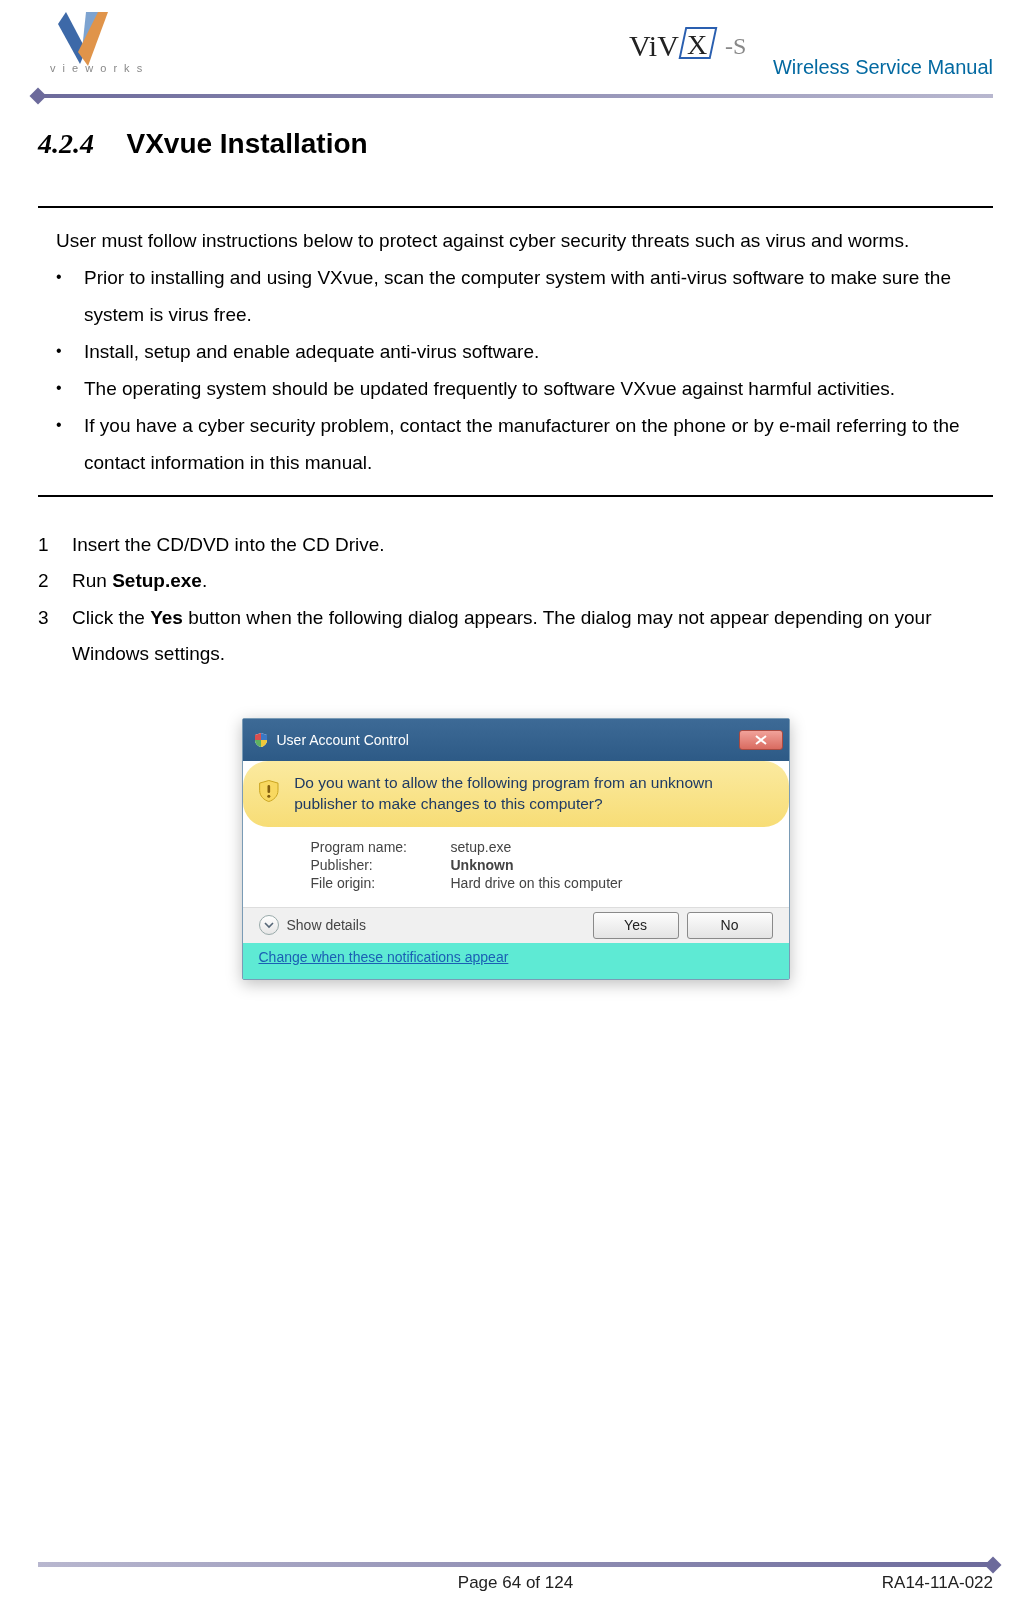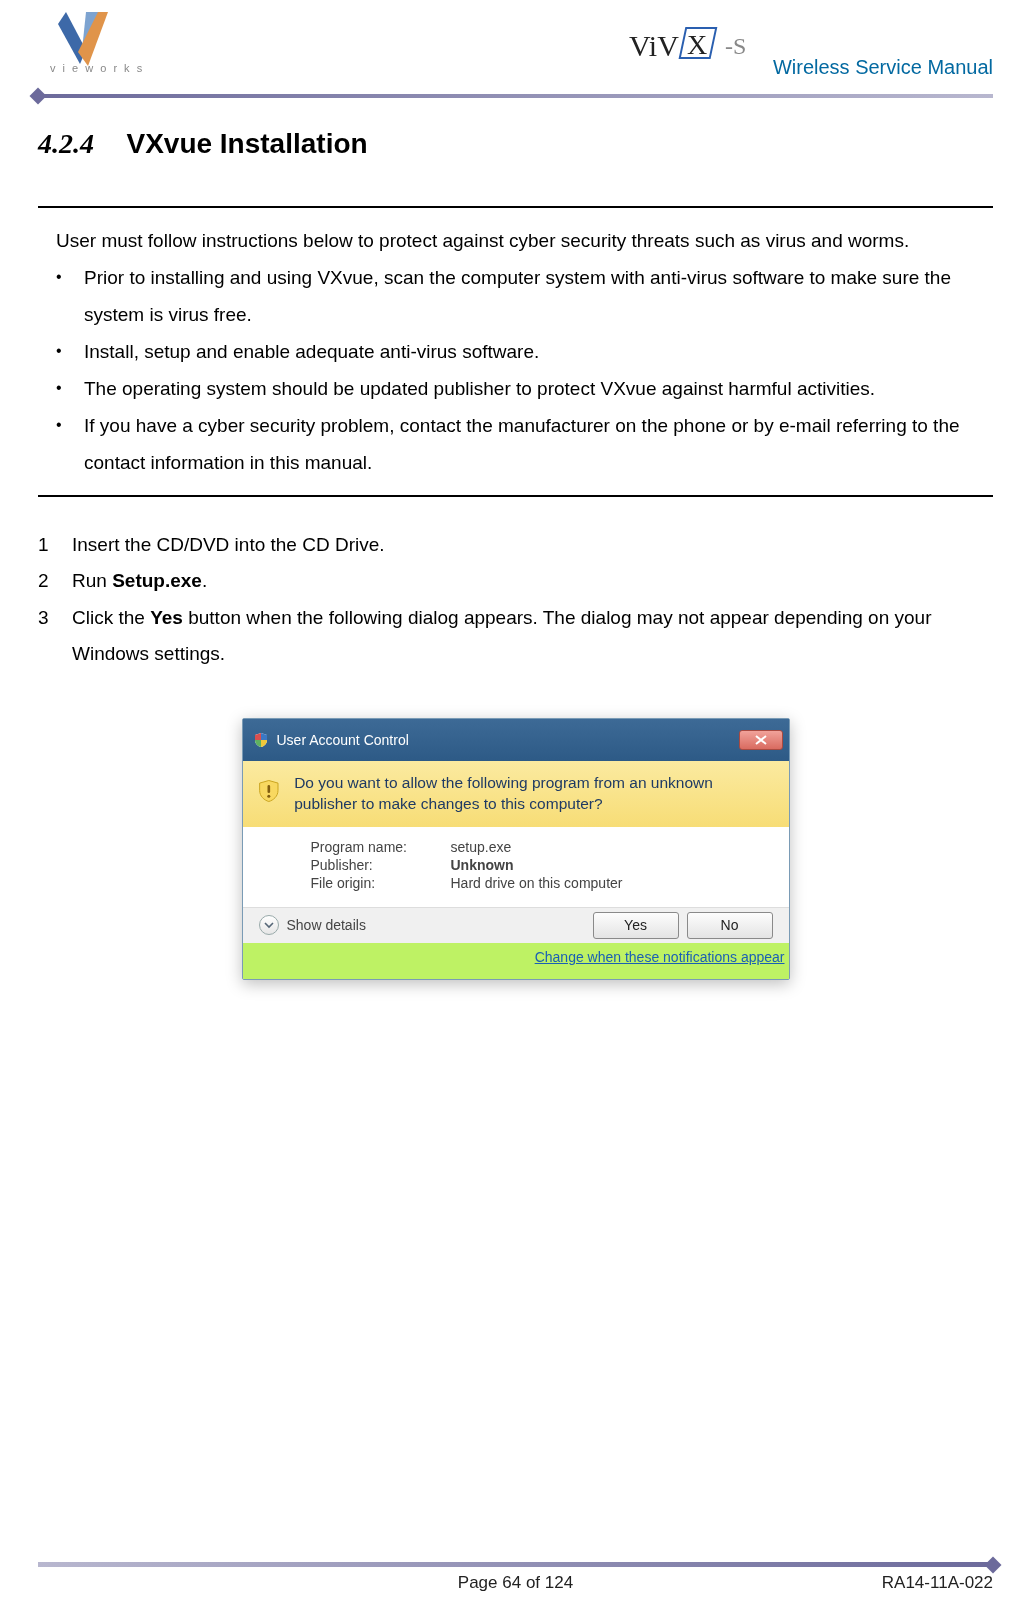--- a/index.html
+++ b/index.html
@@ -33,31 +33,31 @@
   .steps .step { display: flex; }
   .steps .num { width: 34px; flex-shrink: 0; }
   .steps .txt { flex: 1; }
 
   
   .uac-wrap { display: flex; justify-content: center; margin-top: 46px; }
   .uac { width: 548px; border: 1px solid #7a9bb5; border-radius: 2px; background: #fff; box-shadow: 0 4px 16px rgba(0,0,0,0.25); font-size: 14px; }
   .uac-titlebar { height: 42px; background: linear-gradient(to bottom, #3d6a96, #2d5a86); display: flex; align-items: center; padding: 0 6px 0 10px; }
   .uac-title { color: #fff; font-size: 14px; display: flex; align-items: center; gap: 8px; }
   .uac-close { width: 44px; height: 20px; background: linear-gradient(to bottom, #f1a29a, #d96b60); border: 1px solid #a84a41; border-radius: 3px; display: flex; align-items: center; justify-content: center; color: #fff; font-size: 11px; font-weight: bold; margin-left: auto; }
-  .uac-banner { background: linear-gradient(to bottom, #fbeaa0, #f7dd76); padding: 12px 14px; display: flex; gap: 14px; align-items: flex-start; color: #1f3a63; font-size: 15.5px; line-height: 1.35; }
+  .uac-banner { background: linear-gradient(to bottom, #fbeaa0, #f7dd76); padding: 12px 14px; display: flex; gap: 14px; align-items: flex-start; color: #1f3a63; font-size: 15.5px; line-height: 1.35; border-radius: 25px; }
   .uac-body { background: #fff; padding: 12px 20px 14px 68px; color: #444; }
   .uac-row { display: flex; margin-bottom: 2px; }
   .uac-label { width: 140px; }
   .uac-footer1 { background: #f0f0f0; border-top: 1px solid #ddd; padding: 4px 16px; display: flex; align-items: center; }
   .uac-details { display: flex; align-items: center; gap: 8px; color: #444; }
   .chev-circle { width: 20px; height: 20px; border: 1px solid #9aa; border-radius: 50%; display: flex; align-items: center; justify-content: center; background: linear-gradient(to bottom, #fff, #e6e6e6); font-size: 11px; color: #567; }
   .uac-btn { width: 86px; height: 27px; border: 1px solid #8a8a8a; border-radius: 3px; background: linear-gradient(to bottom, #fdfdfd, #e4e4e4); display: flex; align-items: center; justify-content: center; color: #222; font-size: 14px; }
   .uac-btn + .uac-btn { margin-left: 8px; }
   .uac-btns { margin-left: auto; display: flex; }
-  .uac-footer2 { background: #bef264; padding: 6px 4px 14px; text-align: right; }
+  .uac-footer2 { background: #5eead4; padding: 6px 16px 14px; }
   .uac-link { color: #1a5fb4; text-decoration: underline; font-size: 14px; }
 
   
   .footer { position: absolute; left: 38px; right: 38px; bottom: 34px; }
   .footer-rule { height: 5px; background: linear-gradient(to right, #b8b7cf, #6c6a9b); }
   .diamond-right { position: absolute; right: -6px; top: -3px; width: 12px; height: 12px; background: #6c6a9b; transform: rotate(45deg); }
   .footer-text { display: flex; justify-content: space-between; margin-top: 6px; font-size: 17px; color: #222; }
   .footer-center { position: absolute; left: 0; right: 0; text-align: center; }
 
   b { font-weight: bold; }
@@ -97,21 +97,21 @@
     <span class="heading-num">4.2.4</span>
     <span class="heading-text">VXvue Installation</span>
   </div>
 
   <div class="caution-table">
     <div class="caution-content">
       <div>User must follow instructions below to protect against cyber security threats such as virus and worms.</div>
       <ul>
         <li>Prior to installing and using VXvue, scan the computer system with anti-virus software to make sure the system is virus free.</li>
         <li>Install, setup and enable adequate anti-virus software.</li>
-        <li>The operating system should be updated publisher to protect VXvue against harmful activities.</li>
+        <li>The operating system should be updated frequently to software VXvue against harmful activities.</li>
         <li>If you have a cyber security problem, contact the manufacturer on the phone or by e-mail referring to the contact information in this manual.</li>
       </ul>
     </div>
   </div>
 
   <div class="steps">
     <div class="step">
       <div class="num">1</div>
       <div class="txt"><span>Insert the CD/DVD into the CD Drive.</span><b></b><span></span></div>
     </div>

